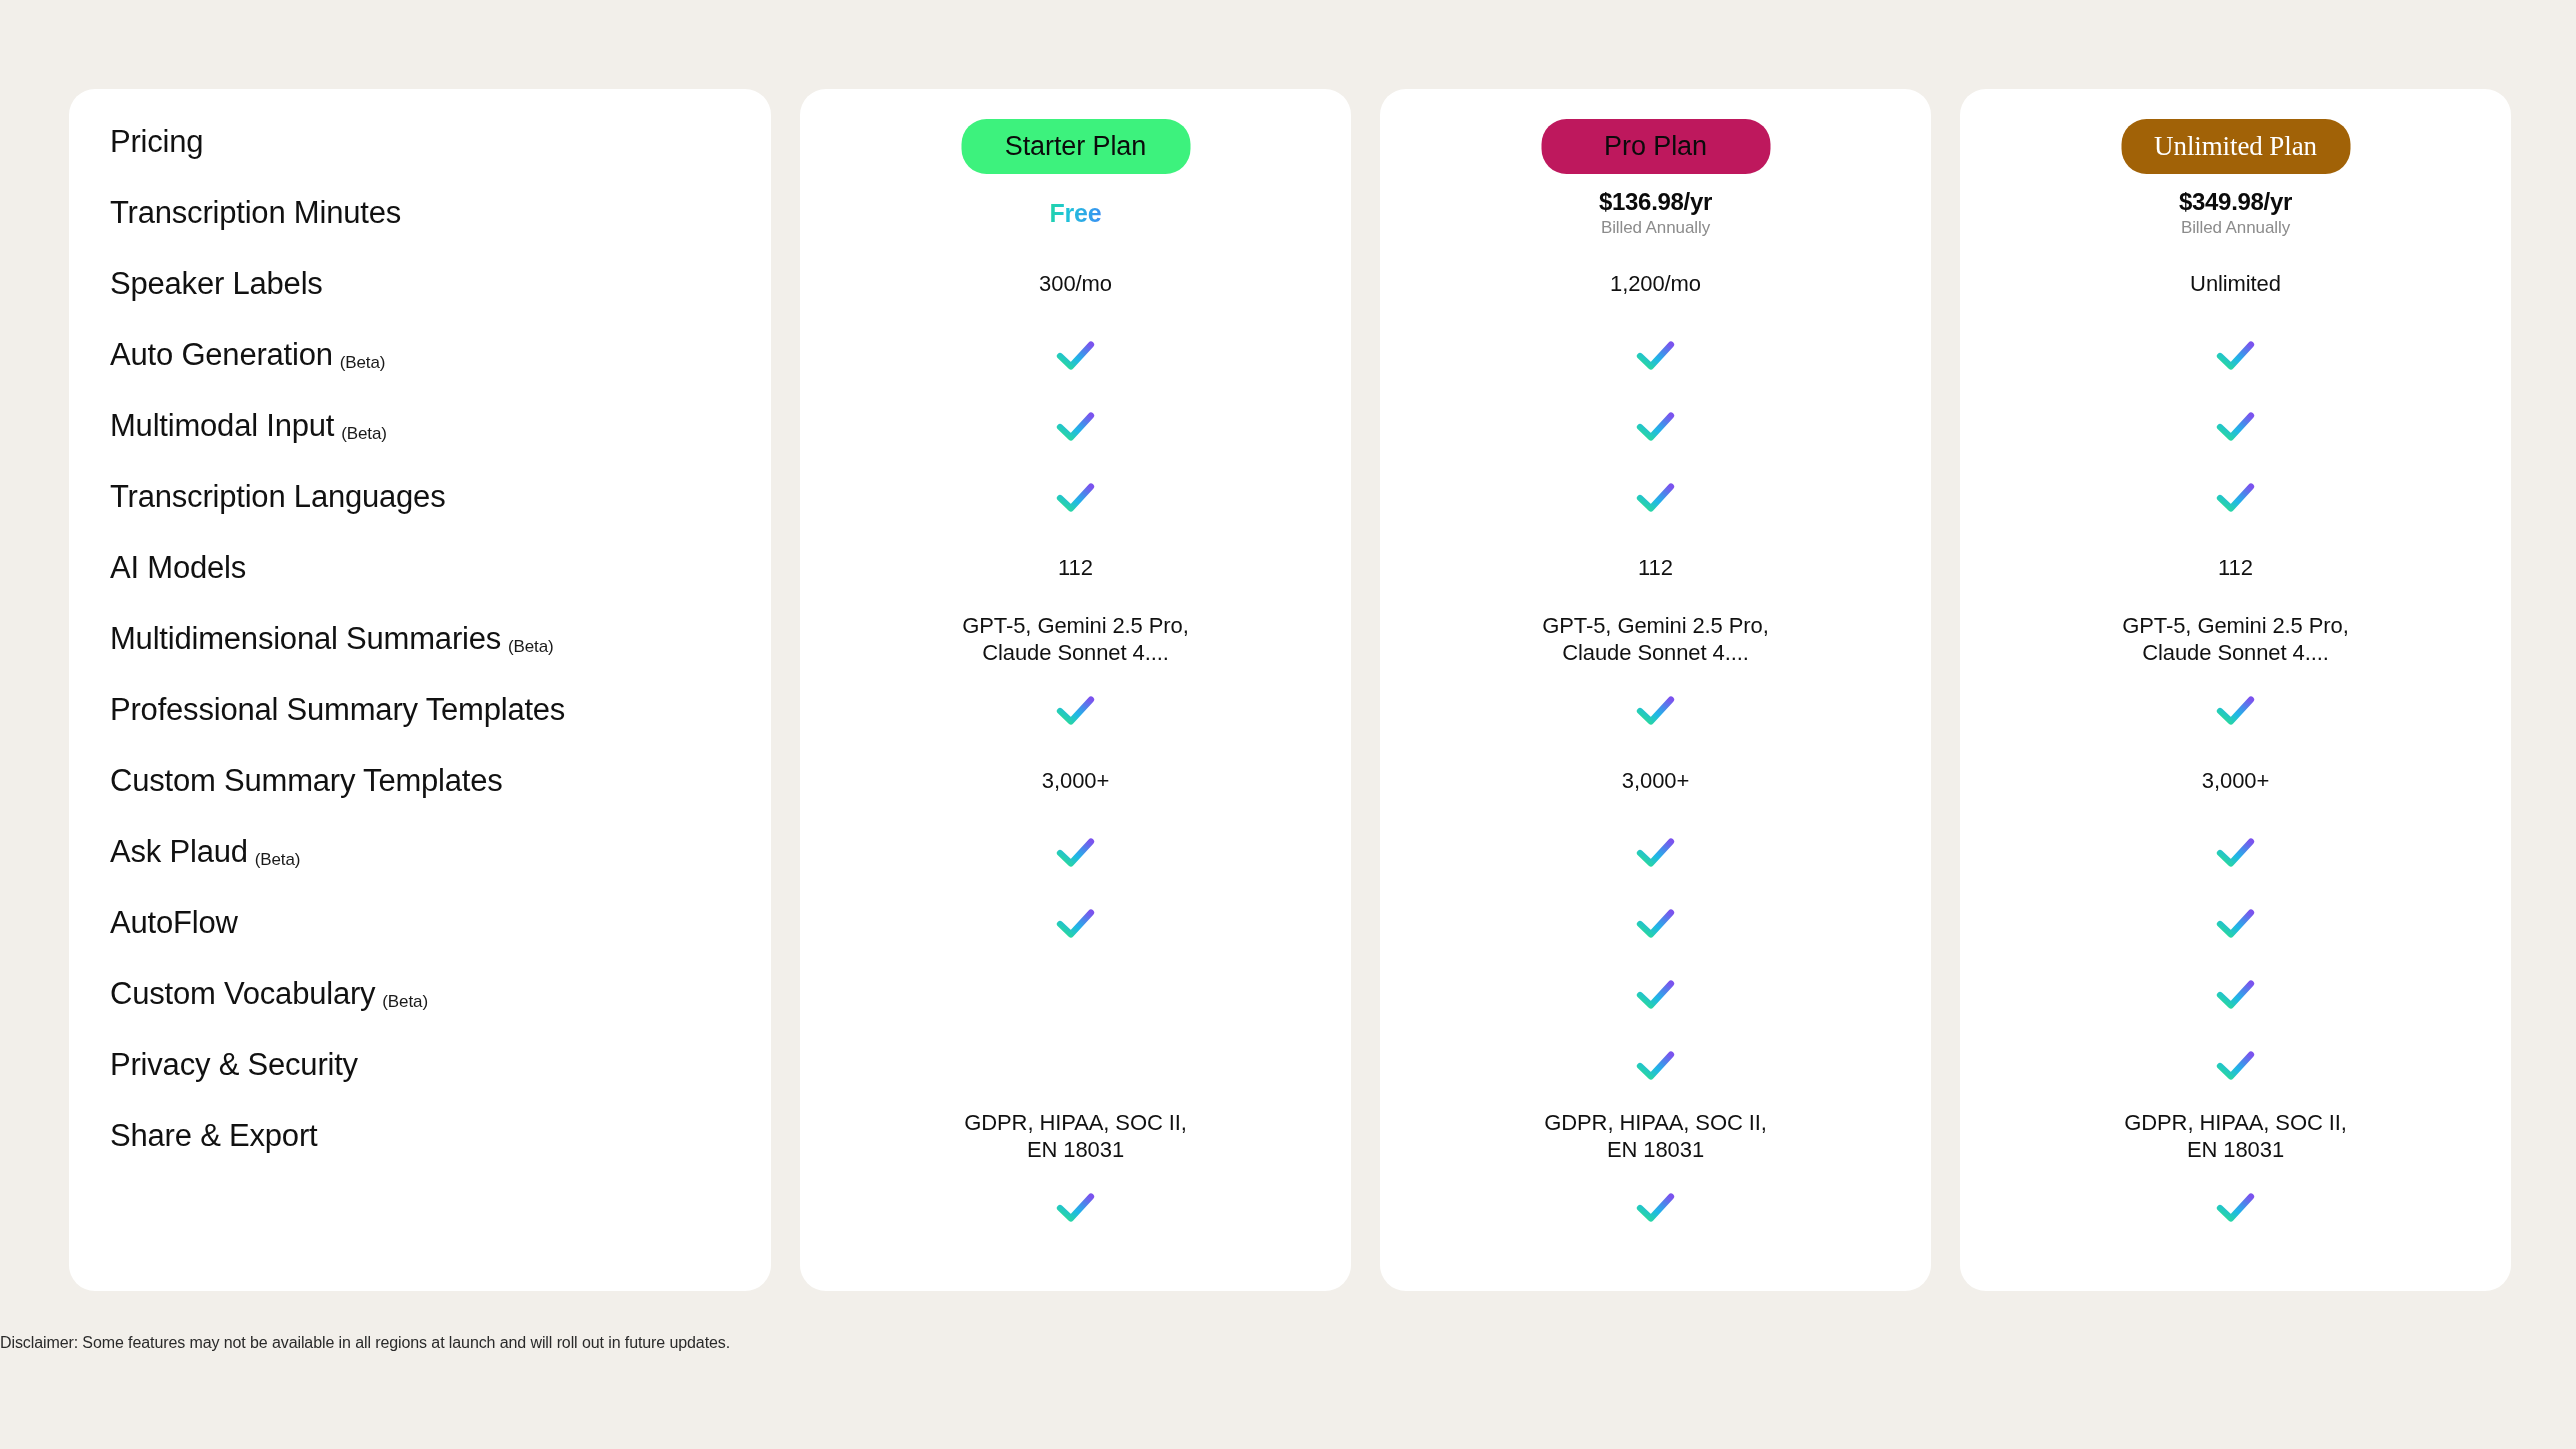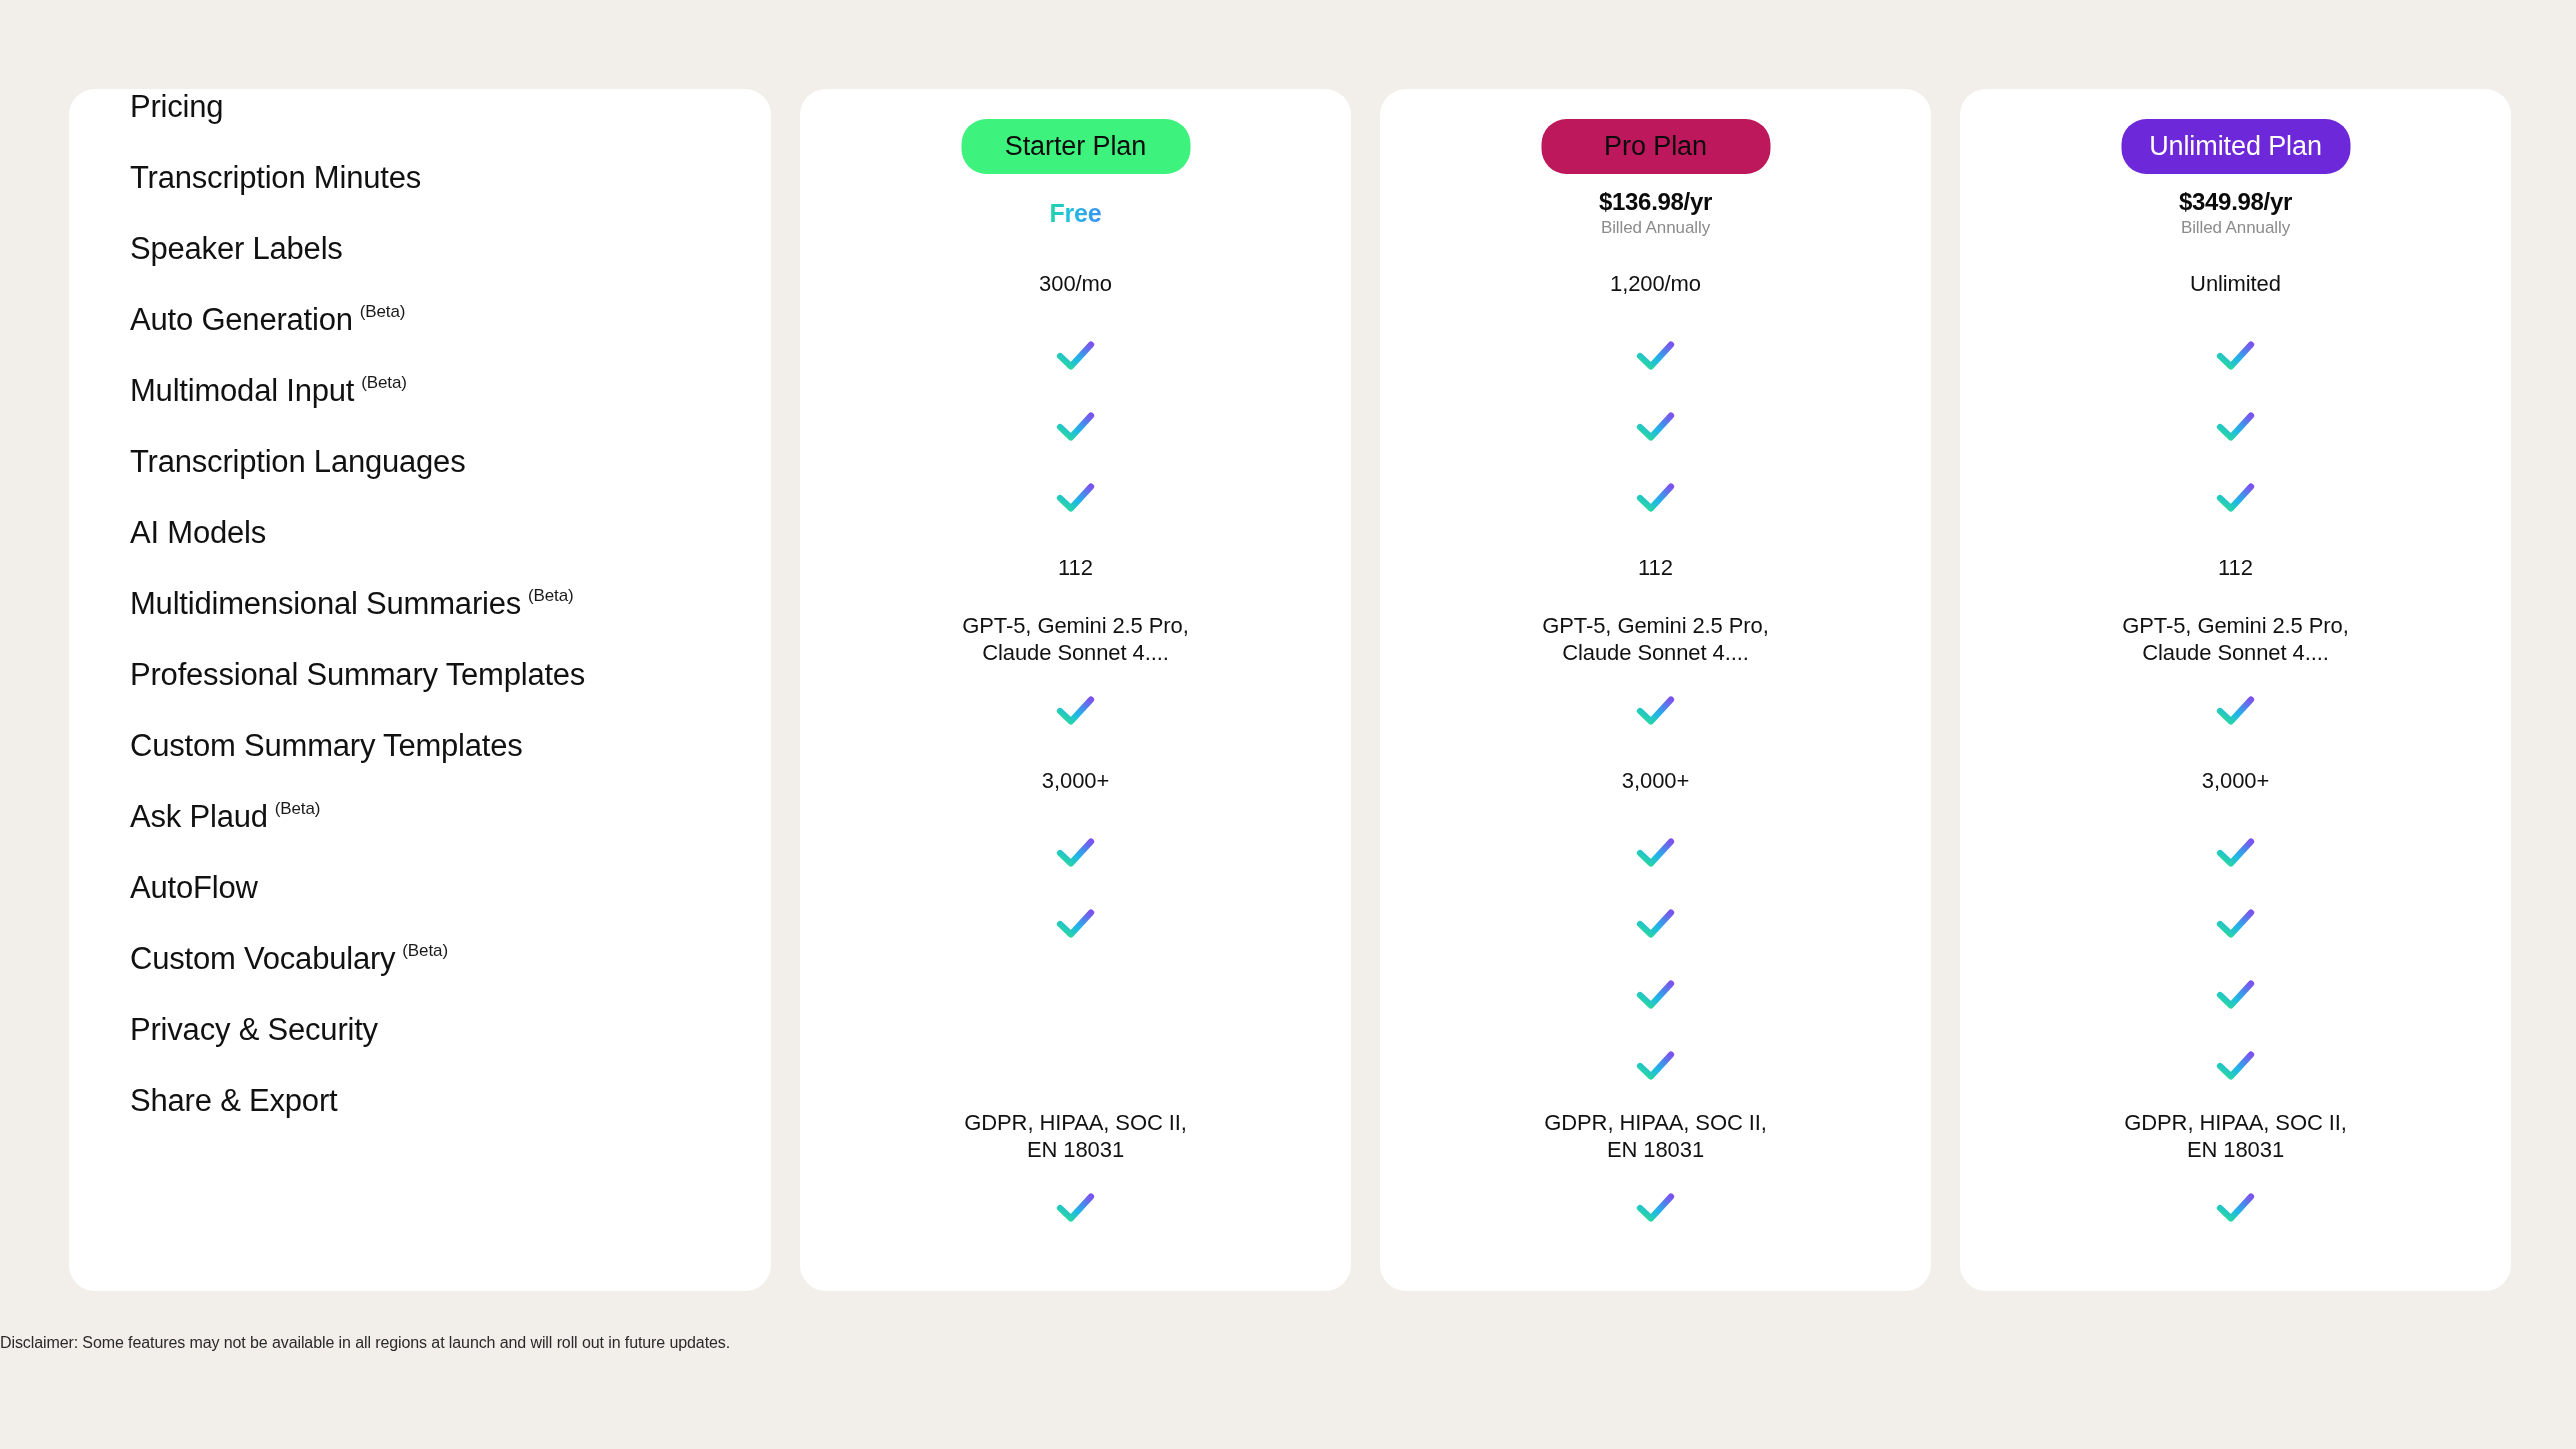--- a/index.html
+++ b/index.html
@@ -45,23 +45,22 @@
   
   .feature-list {
     position: absolute;
     left: 41px;
     top: 0;
     right: 17px;
   }
   .feature-row {
     height: 71px;
     display: flex;
-    align-items: flex-start;
+    align-items: flex-end;
     white-space: nowrap;
-    margin-left: 20px;
   }
   .feature-name {
     font-size: 31px;
     font-weight: 400;
     color: #111111;
     letter-spacing: -0.2px;
   }
   .beta-tag {
     font-size: 17px;
     color: #1a1a1a;
@@ -367,21 +366,21 @@
             </div>
             <div class="cell-row">
               <span class="check-wrap">
                 <svg width="39" height="31" viewBox="0 0 68 54">
                   <path d="M7 28 L26 46 L61 8" fill="none" stroke="url(#checkGrad)" stroke-width="11" stroke-linecap="round" stroke-linejoin="round"></path>
                 </svg>
               </span>
             </div>
           </div>
         </div><div class="card card-plan">
-          <div class="plan-badge" style="background: #6d28d9; color: rgb(255, 255, 255);">Unlimited Plan</div>
+          <div class="plan-badge" style="background: #a16207; color: rgb(255, 255, 255); font-family: Liberation Serif, serif;">Unlimited Plan</div>
           <div class="plan-body">
             <div class="cell-row">
               <div class="price-stack">
                 <span class="price-main">$349.98/yr</span>
                 <span class="cell-text small-gray">Billed Annually</span>
               </div>
             </div>
             <div class="cell-row">
               <span class="cell-text" style="white-space: pre-line;">Unlimited</span>
             </div>

